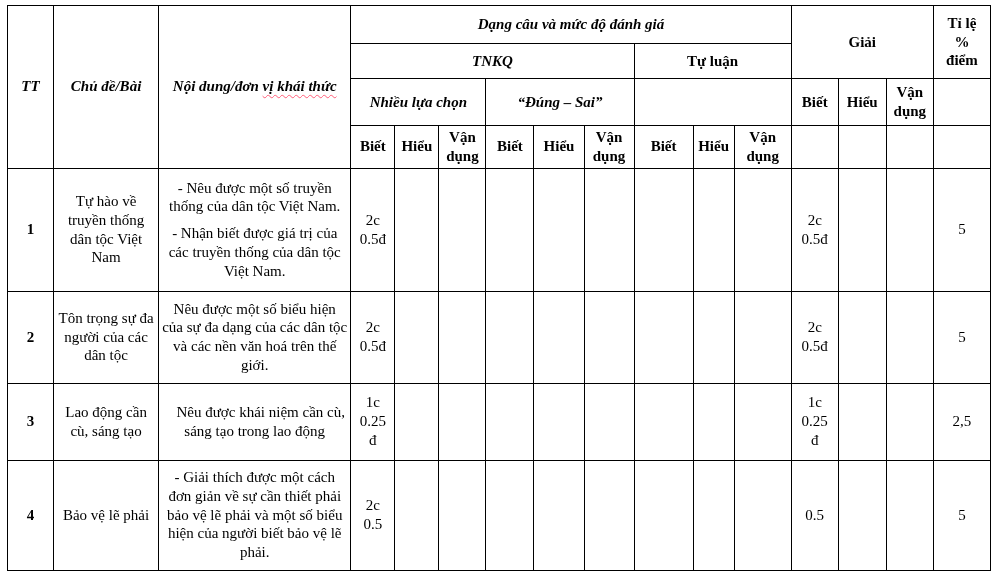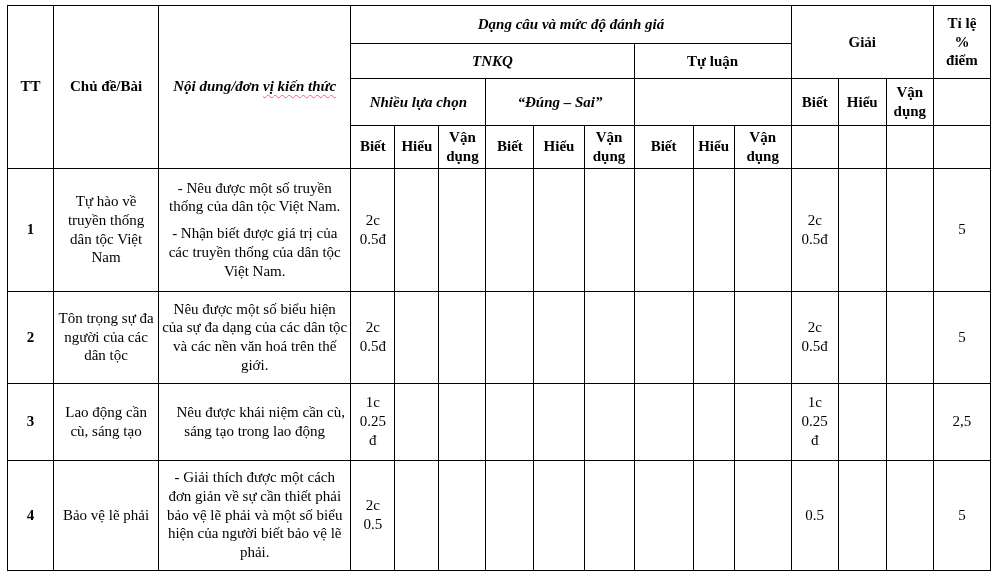--- a/index.html
+++ b/index.html
@@ -21,21 +21,21 @@
     font-size: 15px;
     line-height: 1.25;
     vertical-align: middle;
     text-align: center;
     overflow: hidden;
   }
   
   td.hb   { font-weight: bold; }
   td.hbi  { font-weight: bold; font-style: italic; }
   td.vtop { vertical-align: top; margin-left: 16px; }
-  td.pt   { padding-top: 14px; }
+  td.pt   { padding-top: 14px; font-style: italic; }
   
   td.content {
     text-align: left;
     padding: 2px 6px 2px 5px;
     margin-left: 48px;
   }
   td.content .para { white-space: pre-line; }
   td.content .para + .para { margin-top: 8px; }
   td.content .indent-first { text-indent: 12px; font-family: Liberation Serif, serif; }
   td.topic-left { text-align: left; padding-left: 5px; }
@@ -78,21 +78,21 @@
     <col style="width:47px">
       <col style="width:48px">
       <col style="width:47px">
     <col style="width:57px">
   </colgroup>
 
   <tbody>
       <tr class="h1">
     <td rowspan="4" class="hb vtop pt">TT</td>
     <td rowspan="4" class="hb vtop pt">Chủ đề/Bài</td>
-    <td rowspan="4" class="hbi vtop pt"><span>Nội dung/đơn </span><span class="squiggle">vị kiến thức</span></td>
+    <td rowspan="4" class="hbi vtop pt"><span>Nội dung/đơn </span><span class="squiggle">vị khái thức</span></td>
     <td colspan="9" class="hbi">Dạng câu và mức độ đánh giá</td>
     <td colspan="3" rowspan="2" class="hb">Giải</td>
     <td rowspan="2" class="hb vtop">
       <div>Tỉ lệ</div>
       <div>%</div>
       <div>điểm</div>
     </td>
   </tr>
 
   <tr class="h2">

